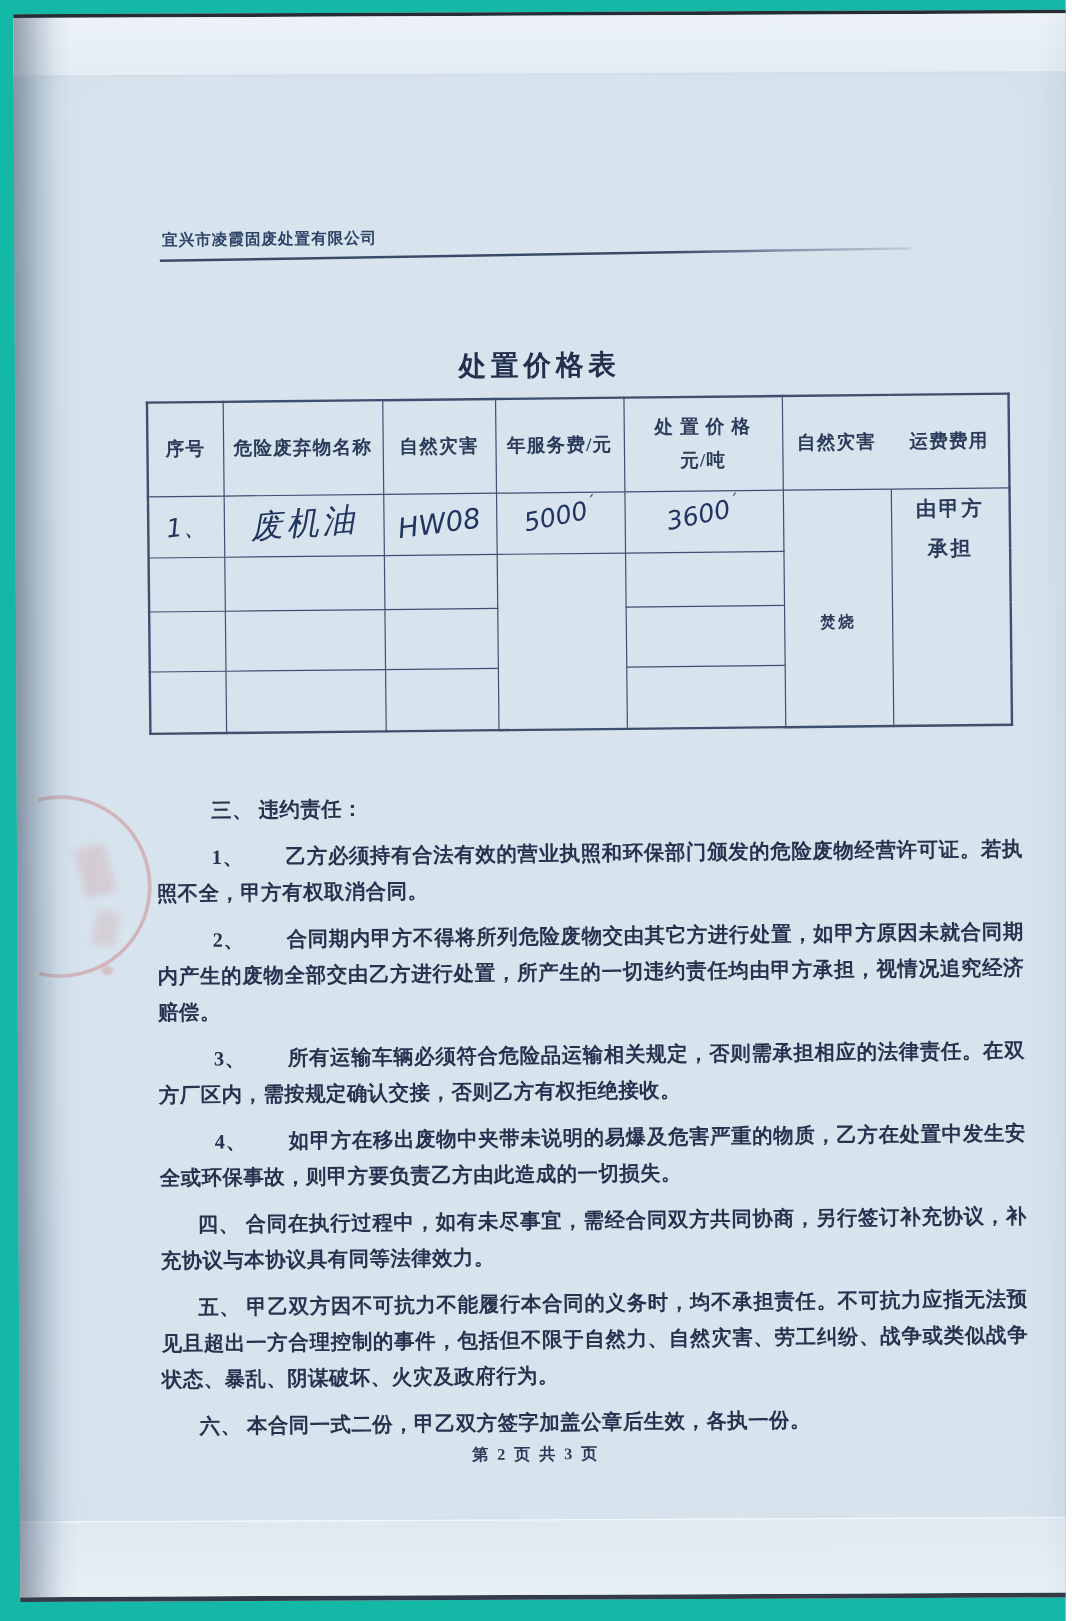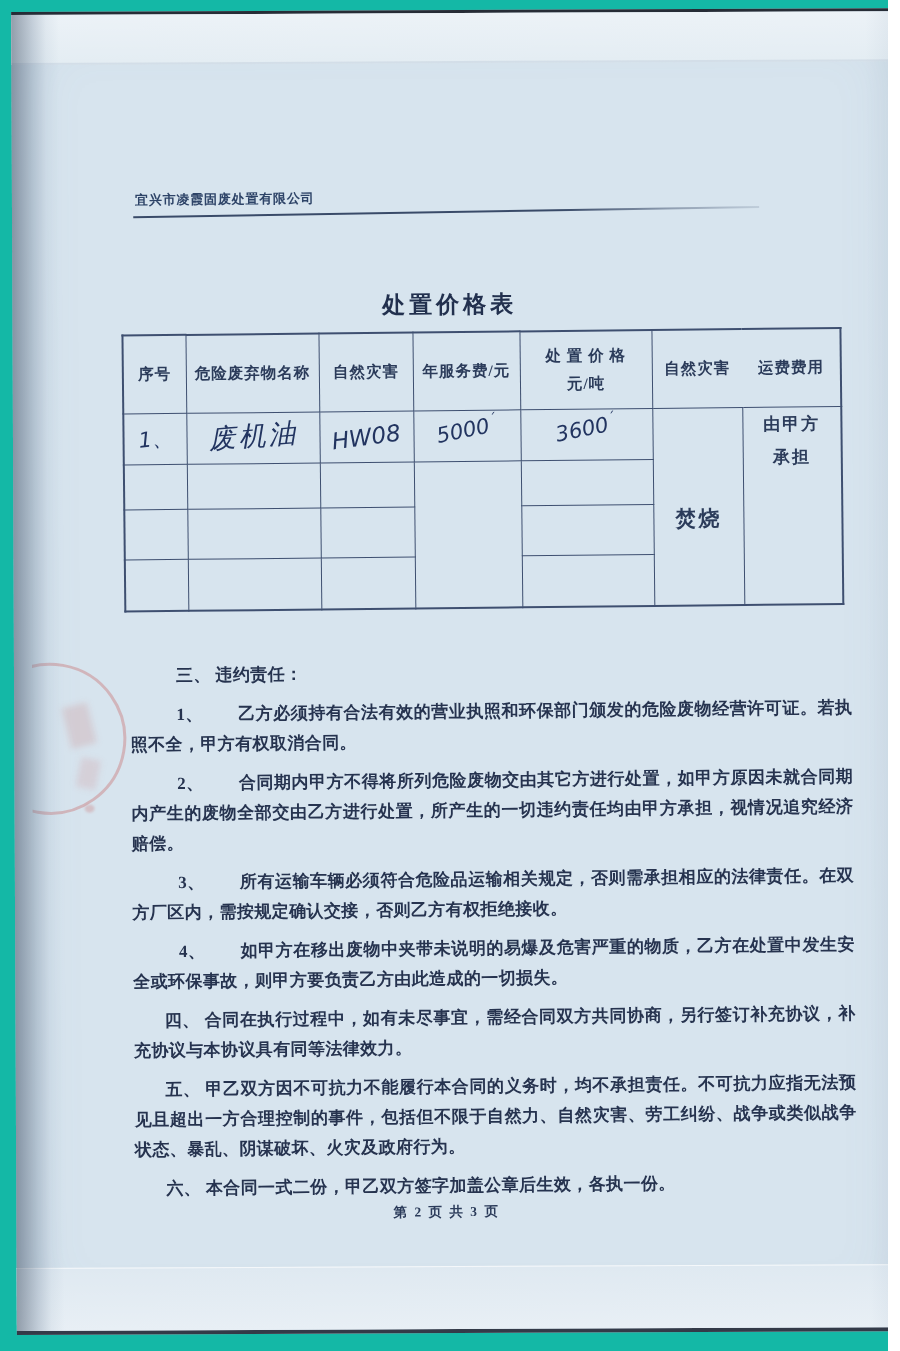--- a/index.html
+++ b/index.html
@@ -51,21 +51,21 @@
   
   .price-table{position:absolute;left:111px;top:318px;width:718px;
     border-collapse:collapse;table-layout:fixed;border:2px solid #3e4f70;}
   .price-table th,.price-table td{border:1.6px solid #3e4f70;padding:0;}
   .price-table th{font-size:15.5px;font-weight:700;color:#2b3b5a;letter-spacing:1px;
     text-align:center;vertical-align:middle;}
   .price-table td{text-align:center;vertical-align:middle;}
   .th-price-l2{margin-top:7px;font-weight:700;}
   .no-right{border-right:hidden !important;}
   .no-left{border-left:hidden !important;}
-  .method-cell span{display:inline-block;font-size:21px;font-weight:700;letter-spacing:2px;
+  .method-cell span{display:inline-block;font-size:13px;font-weight:700;letter-spacing:2px;
     color:#2b3b5a;transform:translateY(12px);}
   .freight-cell{vertical-align:top !important;}
   .freight-cell .fl{padding-top:0;font-size:17px;font-weight:600;color:#2b3b5a;
     letter-spacing:2px;line-height:33px;}
   .freight-pad{padding-top:40px;}
   
   .hw{font-family:"DejaVu Sans","Liberation Sans",sans-serif;font-style:italic;
     color:#223460;display:inline-block;}
   .hw-no{font-size:21px;transform:rotate(-5deg);}
   .hw-name{font-size:27px;font-weight:500;letter-spacing:3px;transform:rotate(-4deg) translateY(-2px);}

